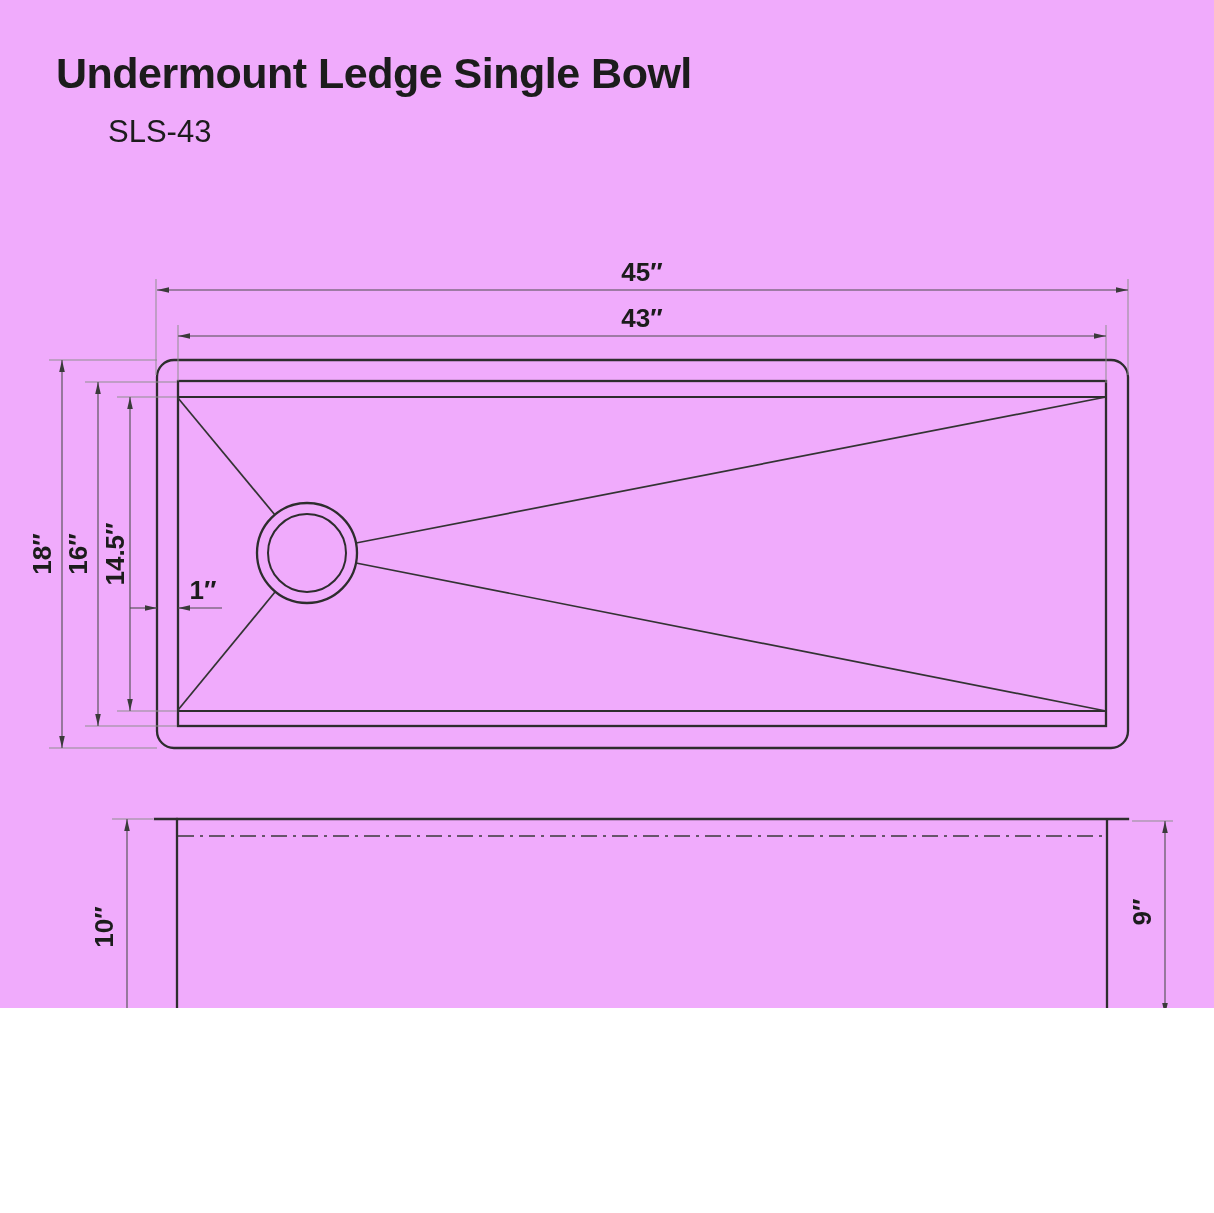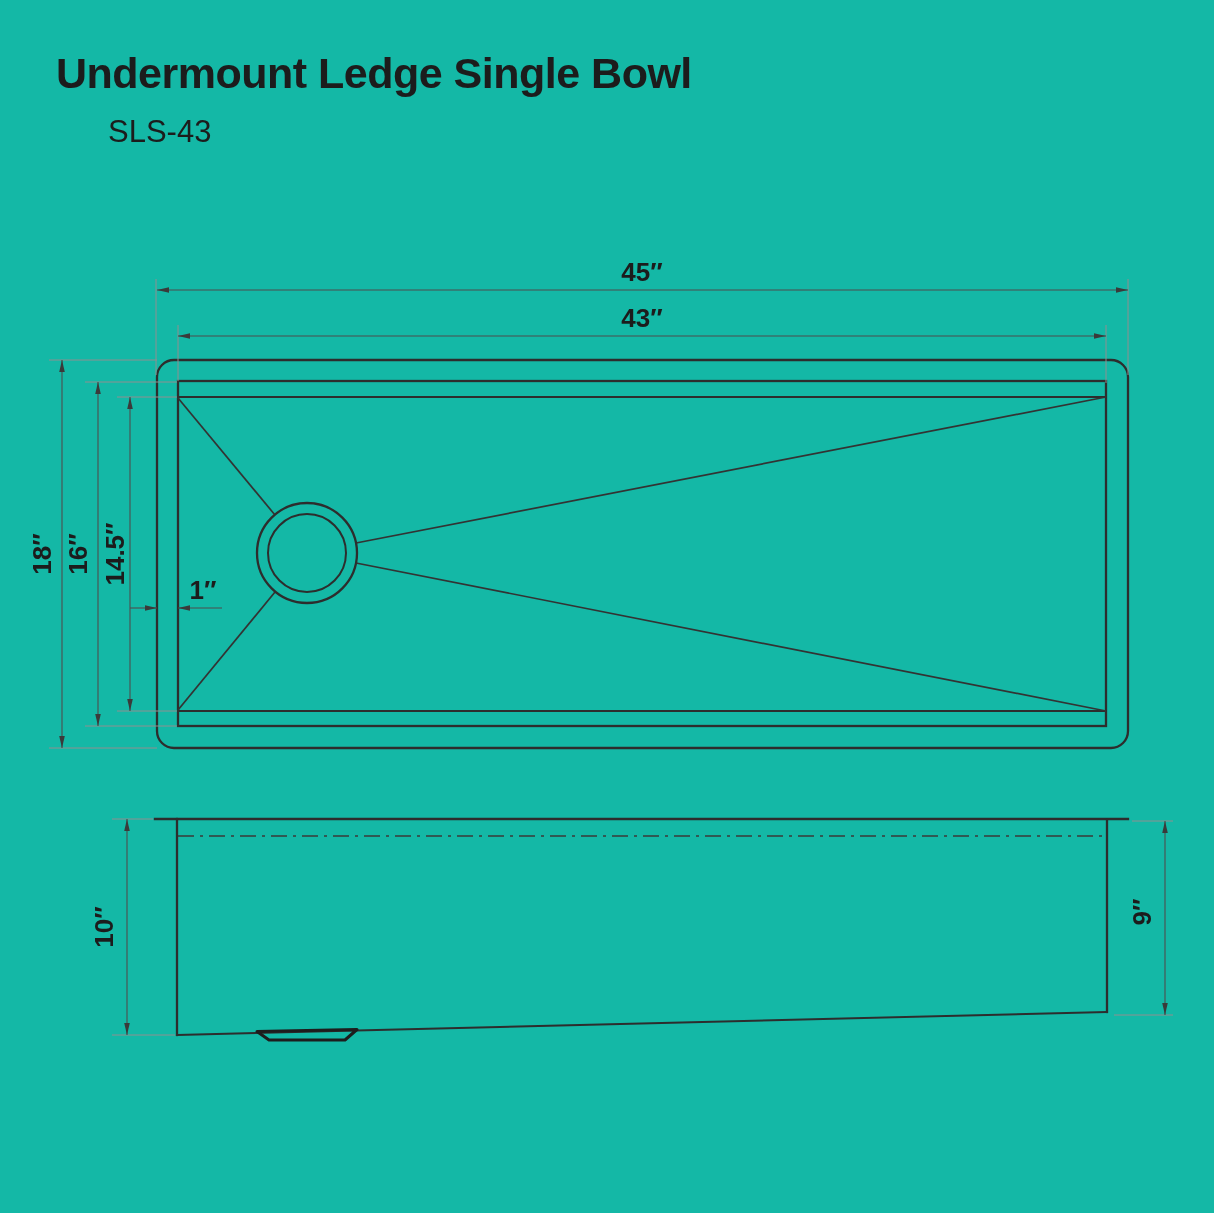--- a/index.html
+++ b/index.html
@@ -1,16 +1,16 @@
 <!DOCTYPE html>
 <html><head>
 <meta charset="utf-8">
 <style>
   html,body{margin:0;padding:0;background:#ffffff;}
-  .page{width:1214px;height:1213px;position:relative;background:#14b8a6;overflow:hidden;text-decoration:underline;}
+  .page{width:1214px;height:1008px;position:relative;background:#f0abfc;overflow:hidden;text-decoration:underline;}
   svg{display:block;}
   text{font-family:"Liberation Sans","DejaVu Sans",sans-serif;fill:#1c1c1c;}
   .t-title{font-size:43px;font-weight:700;letter-spacing:-0.5px;}
   .t-model{font-size:31px;font-weight:400;}
   .t-dim{font-size:26px;font-weight:700;}
   .ln-main{stroke:#2d2d2d;stroke-width:2.3;fill:none;stroke-linecap:square;}
   .ln-mid{stroke:#2d2d2d;stroke-width:2;fill:none;}
   .ln-diag{stroke:#333;stroke-width:1.7;fill:none;}
   .ln-dim{stroke:#4d4d4d;stroke-width:1.1;fill:none;}
   .ln-ext{stroke:#8f8f8f;stroke-width:1;fill:none;}

